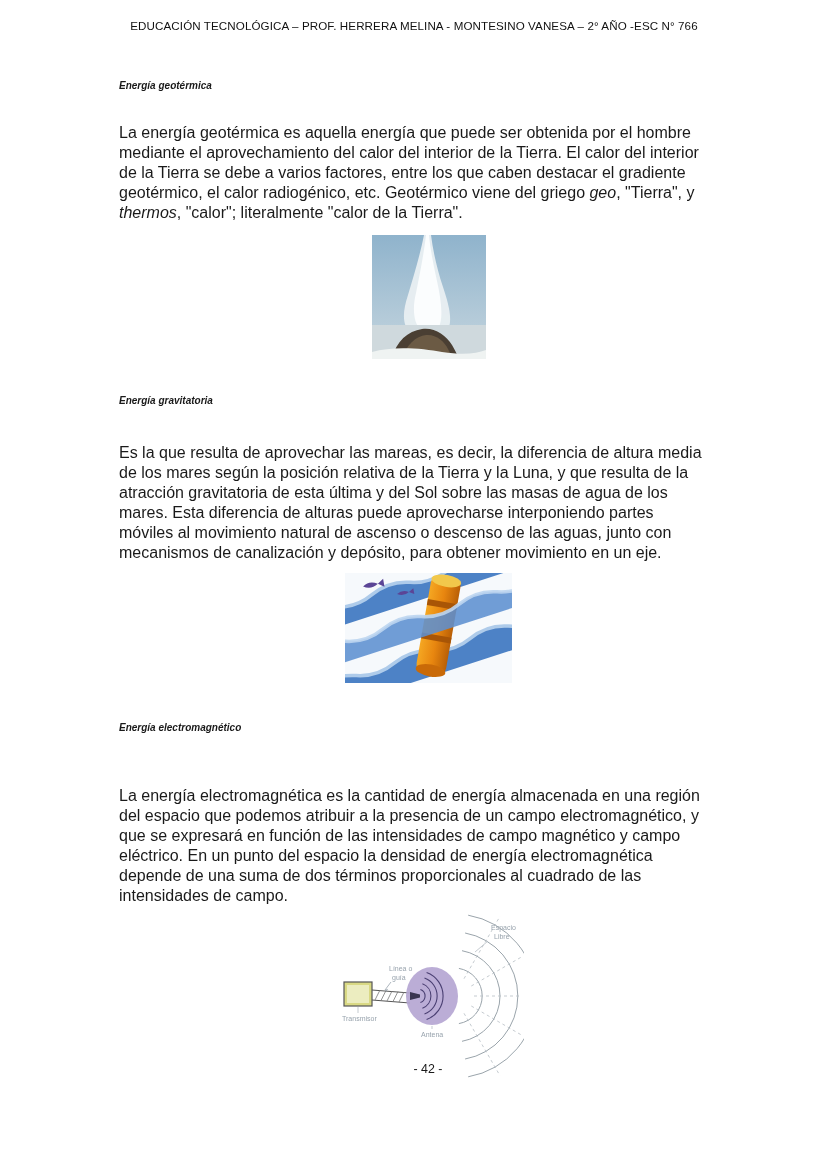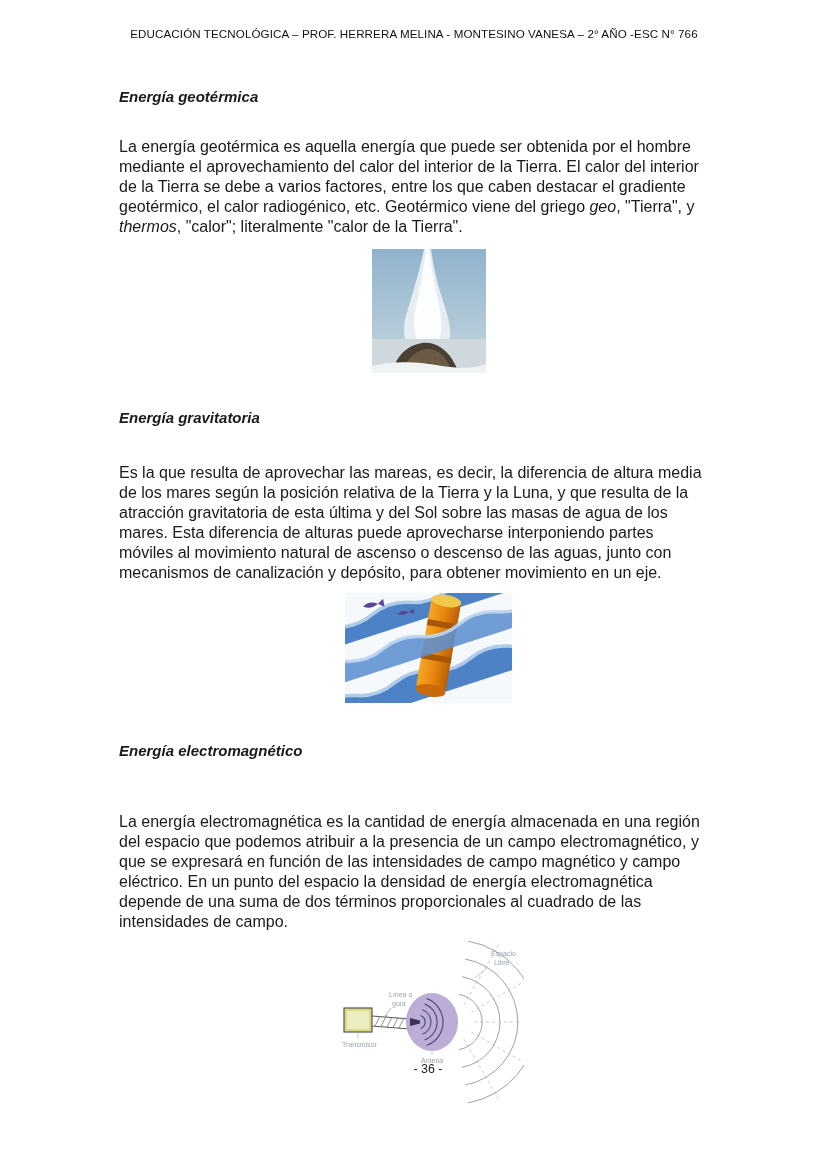--- a/index.html
+++ b/index.html
@@ -7,29 +7,29 @@
   body {
     width: 828px; height: 1171px;
     background: #ffffff;
     font-family: "Liberation Sans", sans-serif;
     color: #1a1a1a;
     position: relative;
     overflow: hidden;
   }
   .page { position: absolute; inset: 0; }
   .doc-header {
-    margin-top: 27px;
+    margin-top: 19px;
     text-align: center;
     font-size: 11.6px;
     color: #111;
     letter-spacing: 0.1px;
   }
   .content { margin: 0 118px 0 119px; }
   .sec-heading {
-    font-size: 15px;
+    font-size: 10px;
     font-weight: bold;
     font-style: italic;
     margin: 0;
   }
   .para {
     font-size: 16px;
     line-height: 20px;
     margin: 0;
   }
   .fig {
@@ -195,16 +195,16 @@
 
           <text class="diagram-label" x="87" y="123">Antena</text>
           <line x1="98" y1="112" x2="98" y2="115" stroke="#b6bec4" stroke-width="0.8"></line>
         </g>
       </svg>
     </div>
 
   </div>
 
   <div class="page-footer">
-    <span>- 36 -</span>
+    <span>- 42 -</span>
   </div>
 
 </div>
 
 </body></html>

